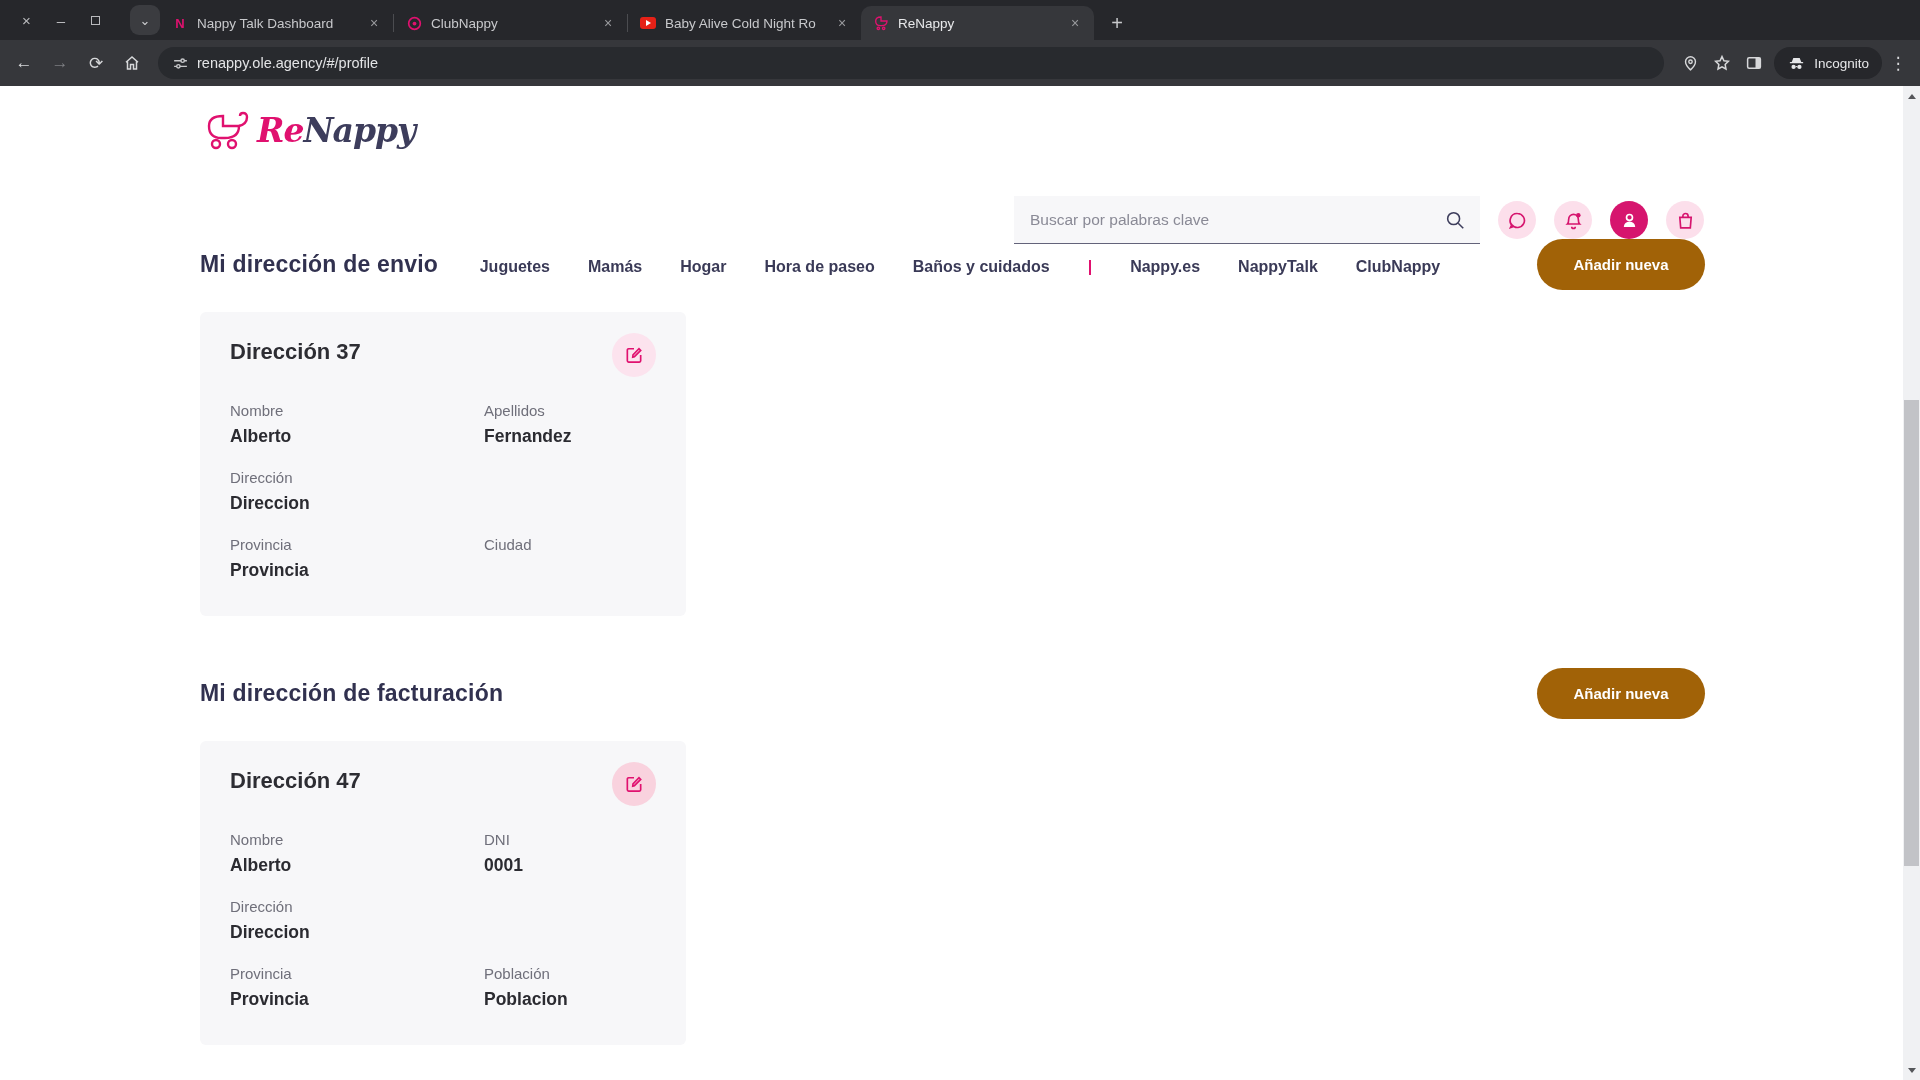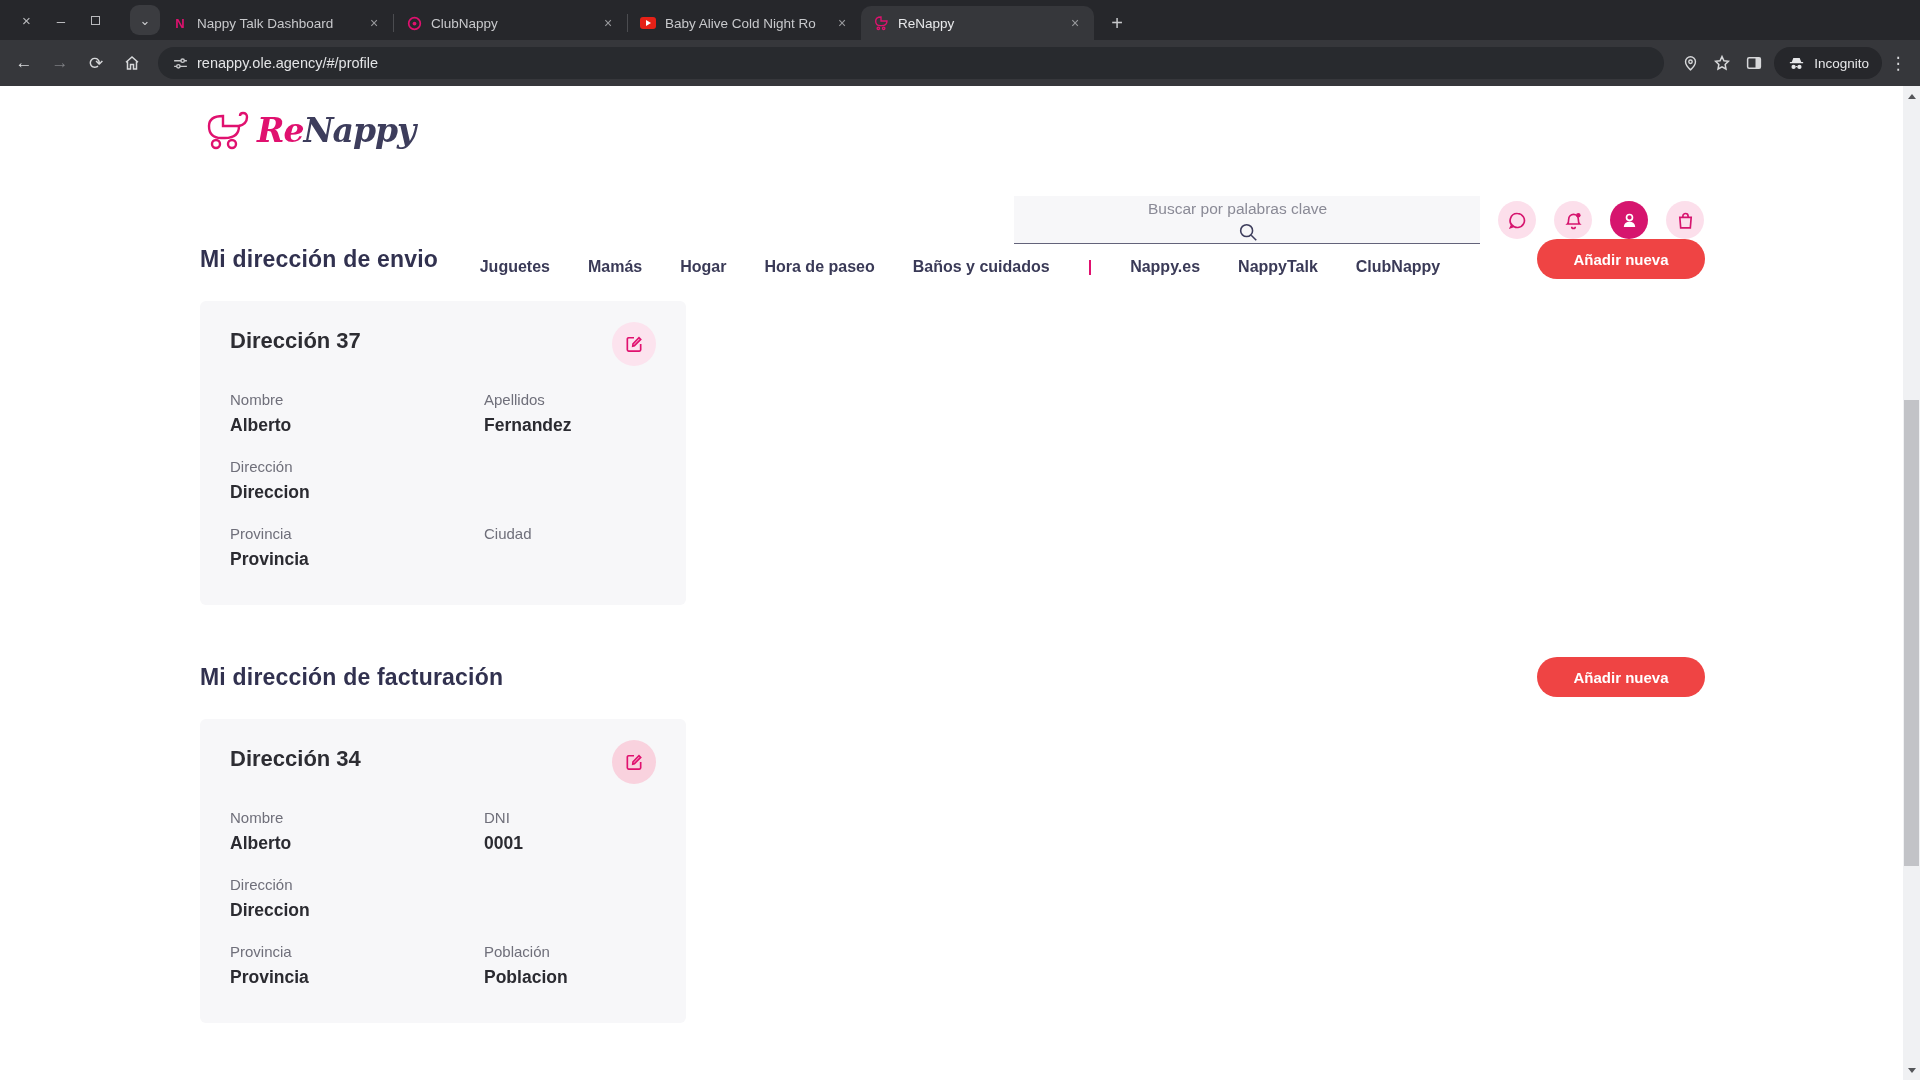--- a/index.html
+++ b/index.html
@@ -34,37 +34,37 @@
 
   
   .page { position:relative; width:1920px; height:994px; background:#fff; overflow:hidden; }
 
   .site-header { position:relative; height:134px; }
   .logo { position:absolute; left:199px; top:22px; display:flex; align-items:center; gap:2px; }
   .logo-text { font-family:"DejaVu Serif","Liberation Serif",serif; font-style:italic; font-weight:bold; font-size:33px; letter-spacing:-1px; }
   .logo-re { color:#e0116f; }
   .logo-nappy { color:#3d3d5c; }
 
-  .searchbar { position:absolute; left:1014px; top:110px; width:466px; height:48px; background:#f7f7f9; border-bottom:1px solid #63637a; display:flex; align-items:center; padding:0 14px 0 16px;flex-direction:column; }
+  .searchbar { position:absolute; left:1014px; top:110px; width:466px; height:48px; background:#f7f7f9; border-bottom:1px solid #63637a; display:flex; align-items:center; padding:0 14px 0 16px; }
   .searchbar input { flex:1; border:none; outline:none; background:transparent; font-size:15.5px; color:#3d3d5c; font-family:inherit; }
   .searchbar input::placeholder { color:#8a8a96; }
 
   .hdr-icons { position:absolute; left:1498px; top:115px; display:flex; gap:18px; }
   .circle-btn { width:38px; height:38px; border-radius:50%; background:#fcdfeb; display:flex; align-items:center; justify-content:center; }
   .circle-btn.solid { background:#d6156e; }
 
   .nav-row { position:absolute; left:0; right:0; top:172px; display:flex; justify-content:center; align-items:center; gap:38px; }
   .nav-link { color:#3a3a57; font-size:16px; font-weight:600; }
   .nav-sep { color:#e0116f; font-weight:bold; font-size:16px; }
 
   .section-head { display:flex; justify-content:space-between; align-items:center; padding:0 215px 0 200px; }
   .section-head.first { margin-top:19px; }
   .section-head.second { margin-top:52px; }
   .section-title { font-size:23px; font-weight:bold; color:#31314f; letter-spacing:.2px; }
-  .add-btn { width:168px; height:40px; border:none; border-radius:26px; background:#ef4444; color:#fff; font-size:15px; font-weight:bold; font-family:inherit; cursor:pointer; }
+  .add-btn { width:168px; height:51px; border:none; border-radius:26px; background:#a16207; color:#fff; font-size:15px; font-weight:bold; font-family:inherit; cursor:pointer; }
 
   .card { margin:22px 0 0 200px; width:486px; background:#f7f7f9; border-radius:6px; padding:27px 30px 30px 30px; }
   .card-head { display:flex; justify-content:space-between; align-items:flex-start; }
   .card-title { font-size:22px; font-weight:bold; color:#2d2d33; }
   .edit-btn { width:44px; height:44px; border-radius:50%; display:flex; align-items:center; justify-content:center; margin-top:-6px; }
   .edit-btn.tint-a { background:#fce3ee; }
   .edit-btn.tint-b { background:#f9d2de; }
 
   .fields { display:grid; grid-template-columns:232px 1fr; column-gap:22px; margin-top:8px; }
   .field { margin-top:17px; min-height:50px; }
@@ -289,21 +289,21 @@
     </div>
   </div>
 
   <div class="section-head second">
     <span class="section-title">Mi dirección de facturación</span>
     <button class="add-btn">Añadir nueva</button>
   </div>
 
   <div class="card">
     <div class="card-head">
-      <span class="card-title">Dirección 34</span>
+      <span class="card-title">Dirección 47</span>
       <span class="edit-btn tint-b">
         <svg width="20" height="20" viewBox="0 0 24 24" fill="none" stroke="#e0116f" stroke-width="2">
             <path d="M20 12 v7 a1.5 1.5 0 0 1 -1.5 1.5 h-13 A1.5 1.5 0 0 1 4 19 v-13 A1.5 1.5 0 0 1 5.5 4.5 H12"></path>
             <path d="M10.5 14.5 L12.5 14 L20 6.5 L18 4.5 L10.8 12 Z"></path>
           </svg>
       </span>
     </div>
     <div class="fields">
       <div class="field">
           <div class="lbl">Nombre</div>

